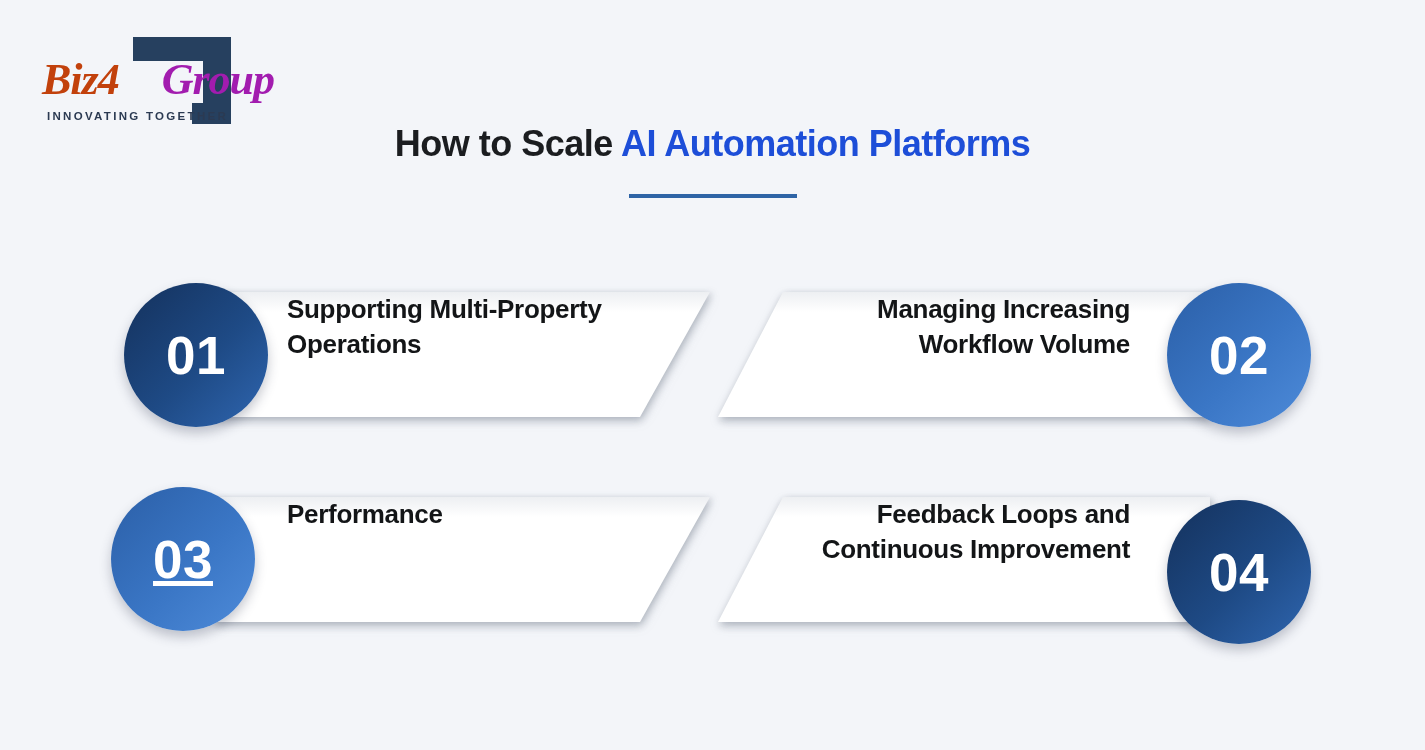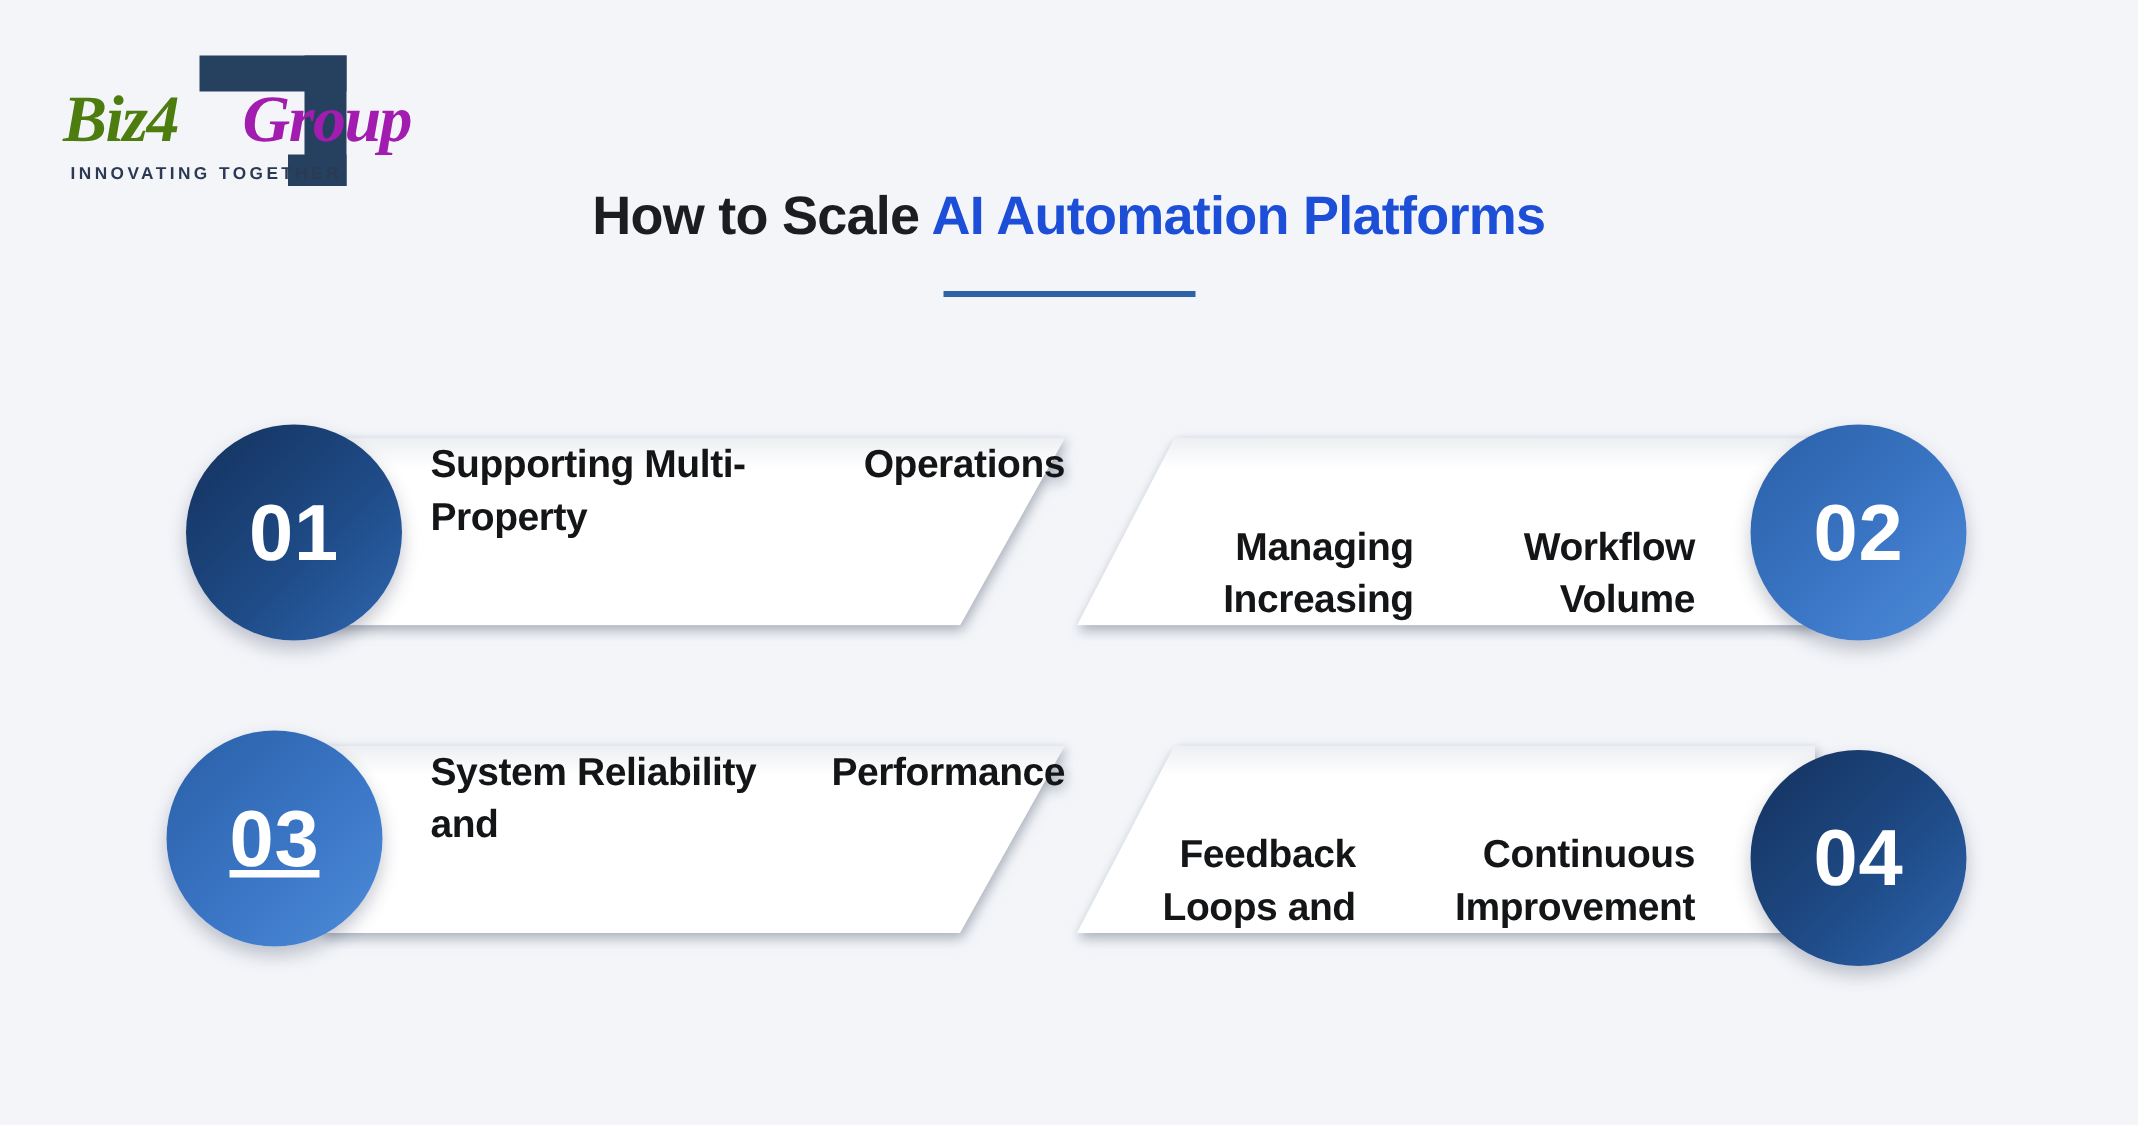--- a/index.html
+++ b/index.html
@@ -15,21 +15,21 @@
   .logo { position:absolute; left:40px; top:30px; width:210px; height:105px; }
   .bracket { position:absolute; background:#26405f; z-index:0; }
   .bracket-top  { left:93px;  top:7px;  width:98px; height:24px; }
   .bracket-side { left:163px; top:7px;  width:28px; height:87px; }
   .bracket-foot { left:152px; top:73px; width:39px; height:21px; }
   .brand {
     position:absolute; left:2px; top:28px; z-index:1;
     font-family:"Liberation Serif", serif; font-style:italic; font-weight:700;
     font-size:44px; line-height:1; letter-spacing:-1px; white-space:nowrap;
   }
-  .brand .b-blue { color:#4d7c0f;font-family:Liberation Serif, serif; }
+  .brand .b-blue { color:#c2410c;font-family:Liberation Serif, serif; }
   .brand .b-dark { color:#a21caf;margin-left:43px; }
   .tagline {
     position:absolute; left:7px; top:80px; z-index:1;
     font-size:11.5px; font-weight:700; letter-spacing:2.3px;
     color:#2b3a52; white-space:nowrap;
   }
 
   
   .title {
     position:absolute; top:121px; left:0; width:100%;
@@ -52,21 +52,21 @@
   .row1 { top:292px; }
   .row2 { top:497px; }
   .card {
     position:absolute; inset:0;
     background:linear-gradient(180deg,#edeff2 0%,#ffffff 16%);
   }
   .slant-right { clip-path:polygon(0 0, 100% 0, calc(100% - 70px) 100%, 0 100%); }
   .slant-left  { clip-path:polygon(65px 0, 100% 0, 100% 100%, 0 100%); }
   .card-text {
     position:absolute; inset:0; z-index:1;
-    display:flex; flex-direction:row; justify-content:flex-start;
+    display:flex; flex-direction:column; justify-content:flex-start;
     font-size:26px; font-weight:700; line-height:35px;
     letter-spacing:-0.3px; color:#131517;
   }
   .card-wrap.left  .card-text { padding-left:72px;  align-items:flex-start; text-align:left; }
   .card-wrap.right .card-text { padding-right:80px; align-items:flex-end;  text-align:right; }
 
   
   .circle {
     position:absolute; width:144px; height:144px; border-radius:50%;
     display:flex; align-items:center; justify-content:center;
@@ -115,21 +115,20 @@
     <div>Workflow Volume</div>
   </div>
 </div>
 <div class="circle light c2">
   <span>02</span>
 </div>
 
 <div class="card-wrap left row2">
   <div class="card slant-right"></div>
   <div class="card-text">
-    <div>System Reliability and</div>
     <div>Performance</div>
   </div>
 </div>
 <div class="circle light c3">
   <span>03</span>
 </div>
 
 <div class="card-wrap right row2">
   <div class="card slant-left"></div>
   <div class="card-text">

